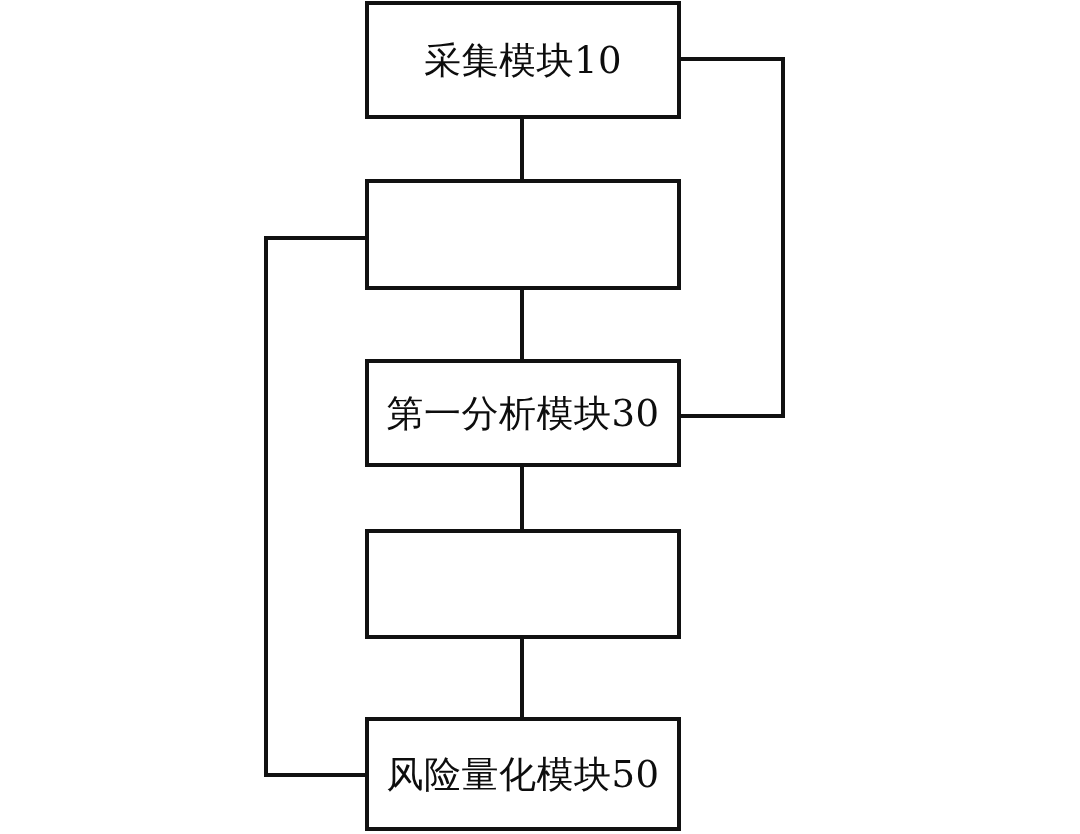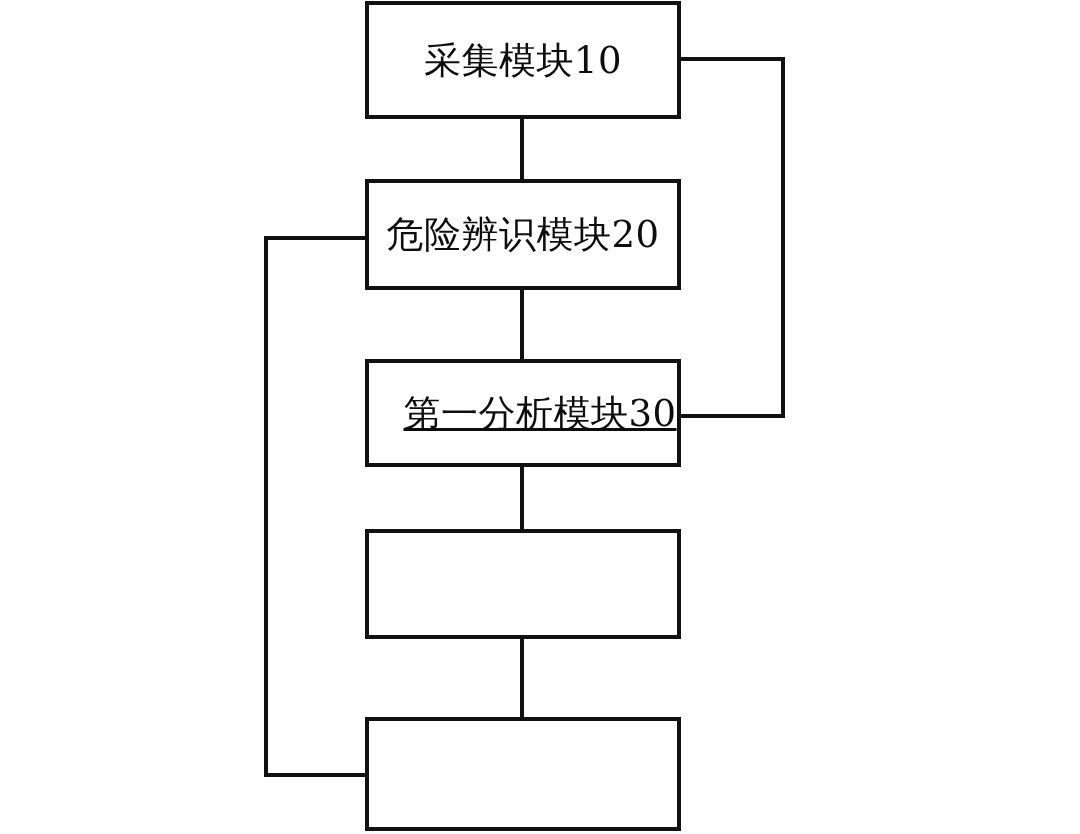--- a/index.html
+++ b/index.html
@@ -72,16 +72,16 @@
     <g>
       <rect class="box-rect" x="367" y="3" width="312" height="114"></rect>
       <rect class="box-rect" x="367" y="181" width="312" height="107"></rect>
       <rect class="box-rect" x="367" y="361" width="312" height="104"></rect>
       <rect class="box-rect" x="367" y="531" width="312" height="106"></rect>
       <rect class="box-rect" x="367" y="719" width="312" height="110"></rect>
     </g>
   </svg>
 
   <div class="box-label" style="left: 367px; top: 3px; width: 312px; height: 114px;">采集模块10</div>
-  <div class="box-label" style="left: 367px; top: 181px; width: 312px; height: 107px;">危险辨识模块20</div>
-  <div class="box-label" style="left: 384px; top: 361px; width: 312px; height: 104px; text-decoration: underline;">第一分析模块30</div>
+  <div class="box-label" style="left: 367px; top: 361px; width: 312px; height: 104px;">第一分析模块30</div>
+  <div class="box-label" style="left: 367px; top: 719px; width: 312px; height: 110px;">风险量化模块50</div>
 
 </div>
 
 </body></html>

